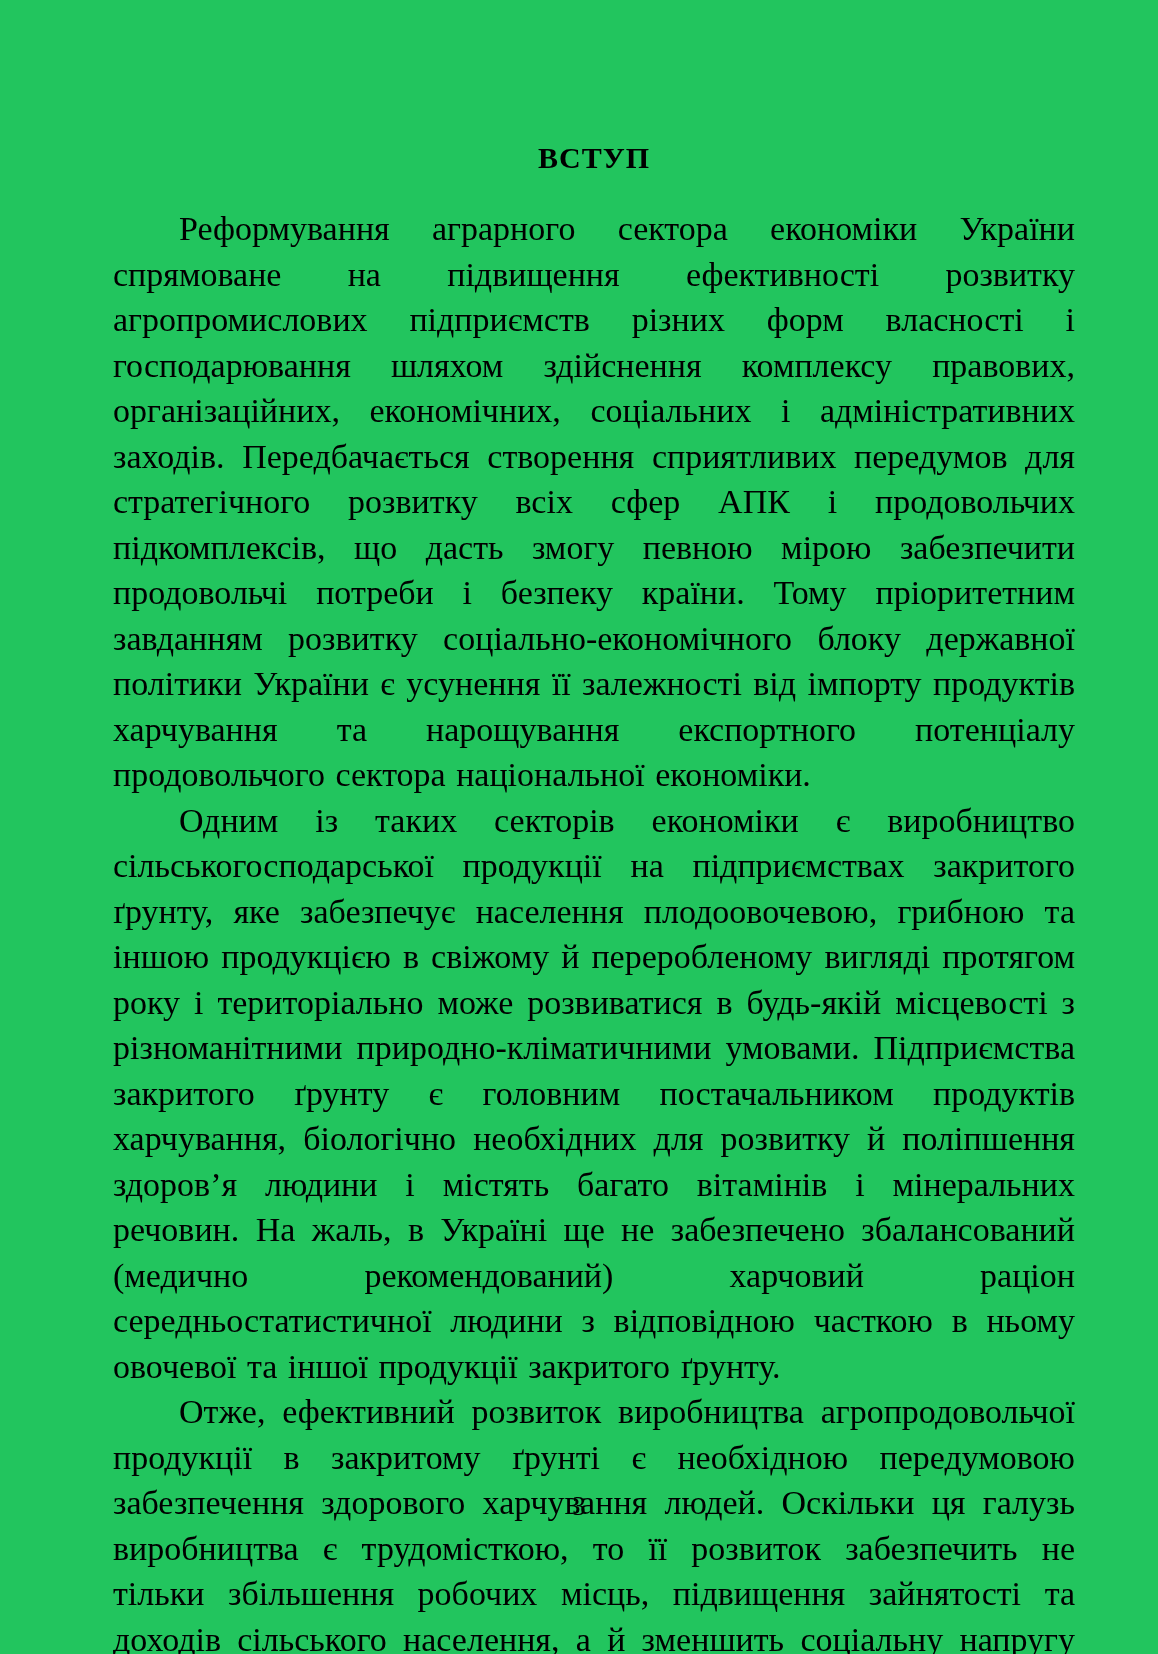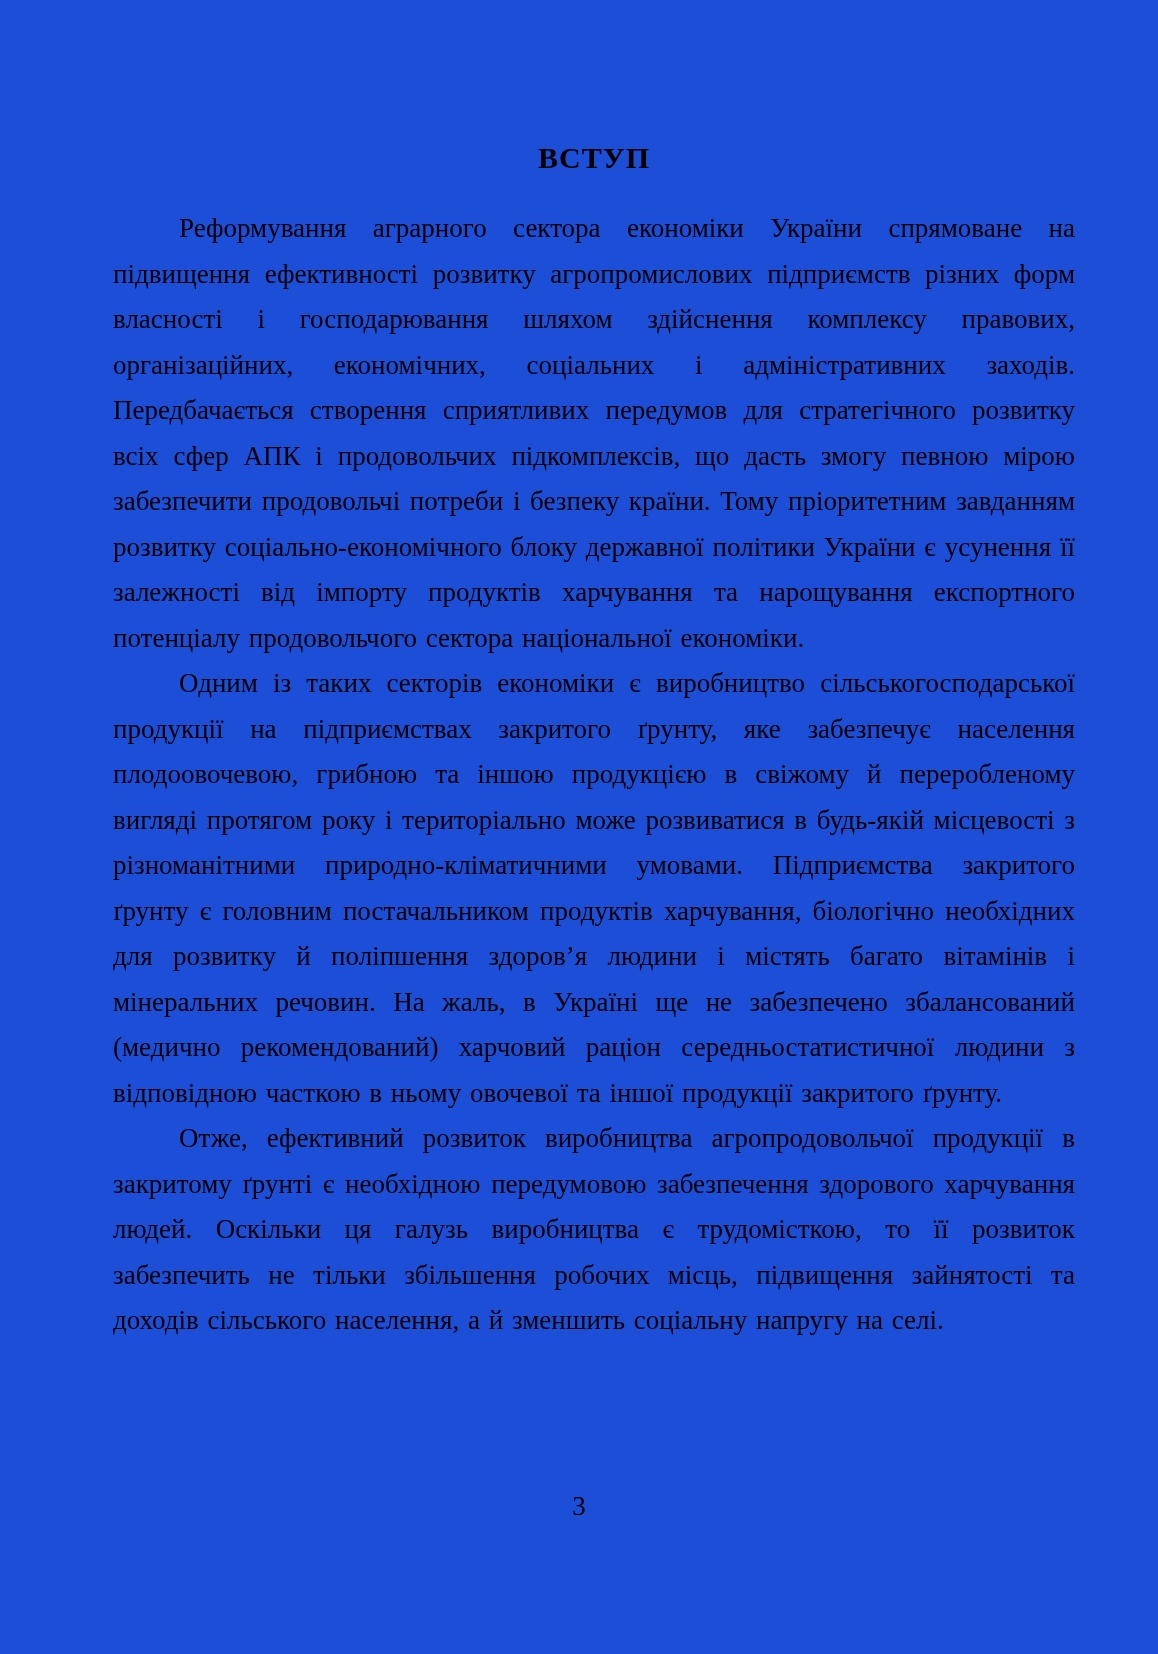--- a/index.html
+++ b/index.html
@@ -5,38 +5,38 @@
   html, body {
     margin: 0;
     padding: 0;
     background: #ffffff;
   }
   .page {
     position: relative;
     width: 1158px;
     height: 1654px;
     margin: 0 auto;
-    background: #1d4ed8;
+    background: #22c55e;
     color: #000000;
     box-sizing: border-box;
     padding: 135px 83px 0 113px;
     font-family: "Liberation Serif", "DejaVu Serif", serif;
     overflow: hidden;
   }
   .doc-title {
     margin: 0 0 26px 0;
     font-size: 30px;
     font-weight: bold;
     line-height: 45px;
     text-align: center;
     letter-spacing: 1px;
   }
   .doc-body p.para {
     margin: 0;
-    font-size: 27px;
+    font-size: 34px;
     line-height: 45.5px;
     text-align: justify;
     text-justify: inter-word;
     text-indent: 66px;
     word-spacing: 2px;
   }
   .page-number {
     position: absolute;
     top: 1490px;
     left: 0;

